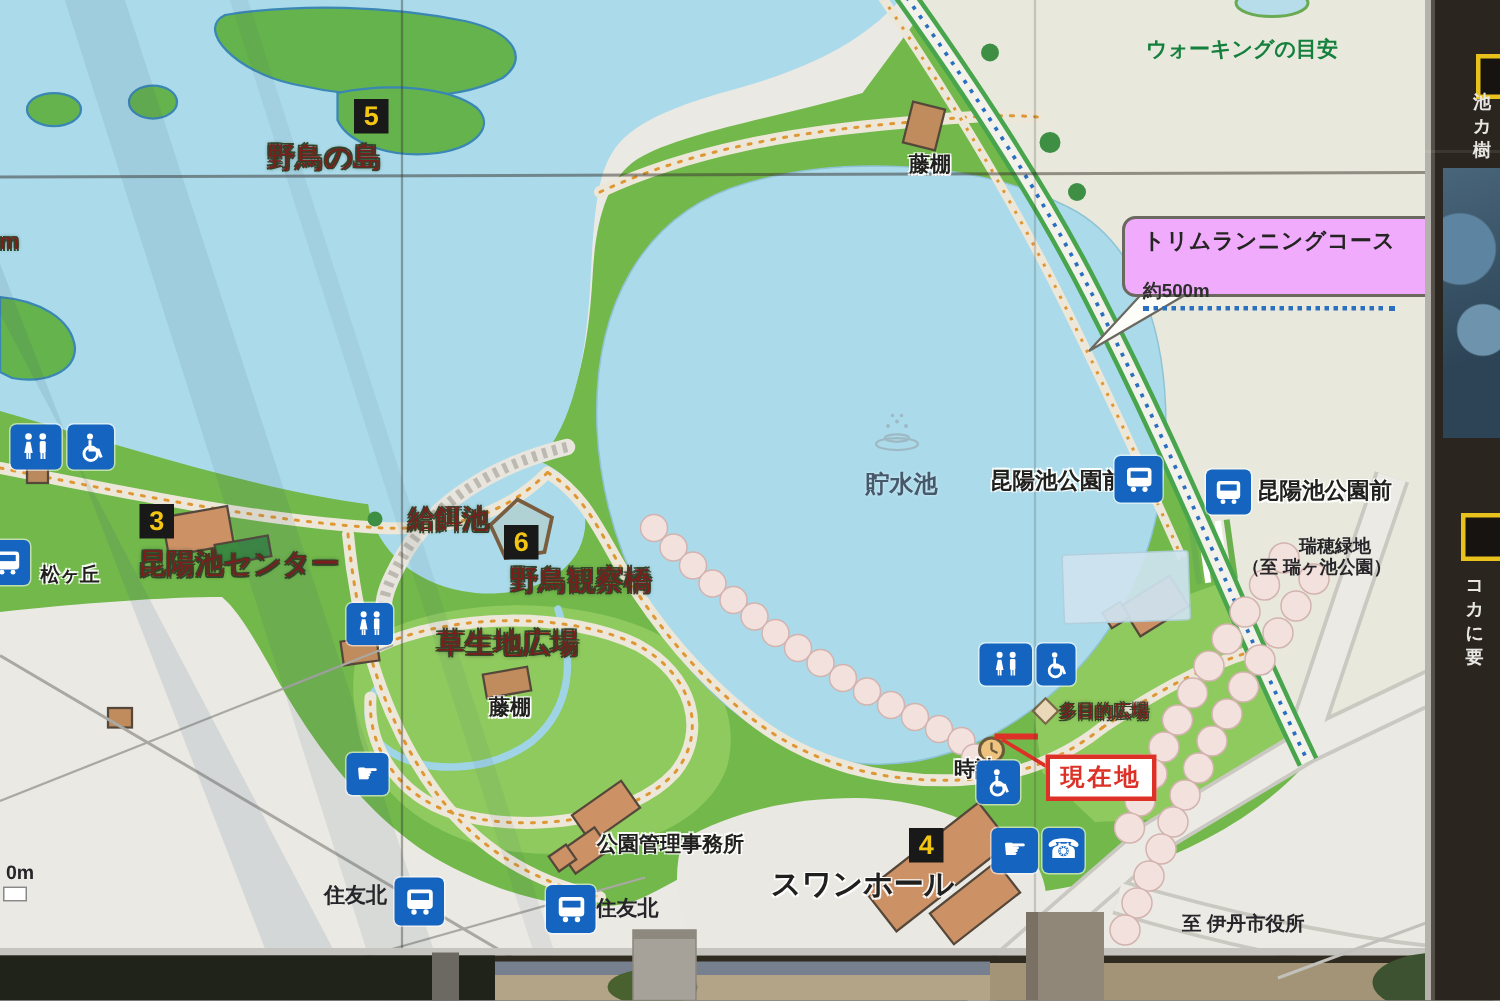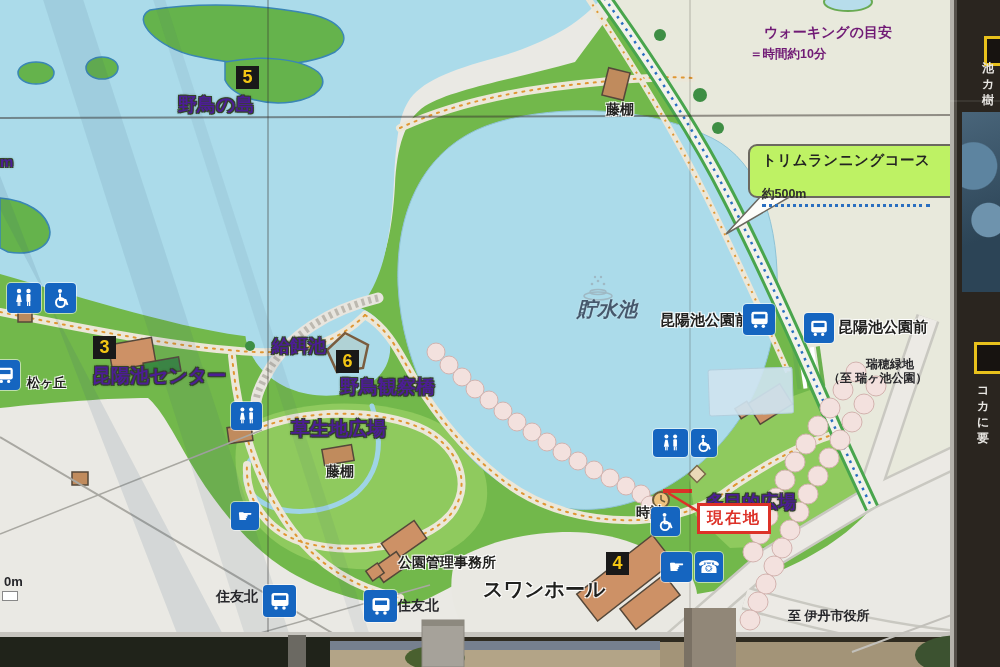--- a/index.html
+++ b/index.html
@@ -1,38 +1,38 @@
 <!DOCTYPE html>
 <html><head>
 <meta charset="utf-8">
 <style>
   html,body{margin:0;padding:0;background:#555;}
   .stage{position:relative;width:1000px;height:667px;overflow:hidden;
          background:#eae9e4;font-family:"Liberation Sans",sans-serif;}
   .stage svg.map{position:absolute;left:0;top:0;}
   .ov{position:absolute;white-space:nowrap;z-index:5;}
-  .lbl-w{color:#4c1d95;font-weight:700;
+  .lbl-w{color:#7f1d1d;font-weight:400;
     text-shadow:-1px -1px 0 #33432a,1px -1px 0 #33432a,-1px 1px 0 #33432a,1px 1px 0 #33432a,0 0 3px #2c3a24;}
   .lbl-b{color:#20201e;font-weight:700;
     text-shadow:-1px -1px 0 rgba(255,255,255,.85),1px -1px 0 rgba(255,255,255,.85),-1px 1px 0 rgba(255,255,255,.85),1px 1px 0 rgba(255,255,255,.85);}
   .lbl-plain{color:#26262a;font-weight:700;}
   .lbl-lake{color:#46586c;font-weight:700;text-shadow:0 0 2px rgba(255,255,255,.6);}
   .badge{position:absolute;z-index:6;width:23px;height:23px;background:#191919;color:#f3c614;
          font-weight:700;font-size:18px;line-height:23px;text-align:center;}
   .icon{position:absolute;z-index:6;background:#1565c0;border-radius:4px;
         display:flex;align-items:center;justify-content:center;box-shadow:0 0 0 1px rgba(255,255,255,.55);}
   .icon .glyph{color:#fff;line-height:1;}
   .callout{position:absolute;left:748px;top:144px;width:220px;height:54px;z-index:7;
-           background:#bef264;border:2px solid #6b6860;border-radius:9px;padding:5px 10px 4px 12px;box-sizing:border-box;}
+           background:#f0abfc;border:2px solid #6b6860;border-radius:9px;padding:5px 10px 4px 12px;box-sizing:border-box;}
   .callout .t{font-size:14.5px;font-weight:700;color:#242422;letter-spacing:.5px;}
   .callout .d{font-size:12.5px;font-weight:600;color:#2e2e2c;margin-top:16px;}
   .callout .dots{width:168px;border-bottom:3px dotted #2a6fc0;margin-top:1px;}
   .genzaichi{position:absolute;left:697px;top:503px;z-index:7;background:#fff;border:3px solid #dd3128;
              color:#dd3128;font-size:16px;font-weight:700;padding:2px 7px;letter-spacing:2px;}
-  .walkinfo{position:absolute;left:742px;top:24px;width:225px;z-index:6;color:#701a75;}
+  .walkinfo{position:absolute;left:742px;top:24px;width:225px;z-index:6;color:#15803d;}
   .walkinfo .wt{font-size:14px;font-weight:700;margin-left:22px;margin-bottom:4px;}
   .walkinfo .wl{font-size:12.5px;font-weight:600;line-height:17px;margin-left:8px;}
   .panel{position:absolute;left:950px;top:0;width:50px;height:667px;z-index:8;
          background:linear-gradient(90deg,#b5b2ab 0 4px,#55504a 4px 7px,#2a251f 7px);}
   .panel .ybadge{position:absolute;border:3px solid #e8c11c;background:#171310;}
   .panel .vchar{position:absolute;color:#e8e6e2;font-size:12px;font-weight:700;}
   .panel .photo{position:absolute;left:12px;top:112px;width:38px;height:180px;
     background:radial-gradient(circle at 30% 30%,#5d84a0 0 18%,transparent 19%),
                radial-gradient(circle at 70% 60%,#6e93ad 0 15%,transparent 16%),
                linear-gradient(160deg,#49657a,#2c4456 70%);}
@@ -311,45 +311,44 @@
 <span class="ov lbl-w" style="left:340px;top:374px;font-size:19px;">野鳥観察橋</span>
 
 <span class="badge" style="left:93px;top:336px;">3</span>
 <span class="ov lbl-w" style="left:92px;top:363px;font-size:19px;">昆陽池センター</span>
 <span class="ov lbl-b" style="left:27px;top:374px;font-size:13px;">松ヶ丘</span>
 
 <span class="ov lbl-w" style="left:291px;top:416px;font-size:19px;">草生地広場</span>
 <span class="ov lbl-b" style="left:326px;top:463px;font-size:14px;">藤棚</span>
 <span class="ov lbl-b" style="left:606px;top:101px;font-size:14px;">藤棚</span>
 
-<span class="ov lbl-lake" style="left:577px;top:296px;font-size:20px;font-style:italic;">貯水池</span>
+<span class="ov lbl-lake" style="left:577px;top:313px;font-size:16px;">貯水池</span>
 
 <span class="ov lbl-b" style="left:660px;top:311px;font-size:15px;">昆陽池公園前</span>
 <span class="ov lbl-b" style="left:838px;top:318px;font-size:15px;">昆陽池公園前</span>
 <span class="ov lbl-plain" style="left:866px;top:356px;font-size:12px;">瑞穂緑地</span>
 <span class="ov lbl-plain" style="left:828px;top:370px;font-size:12px;">（至 瑞ヶ池公園）</span>
 
-<span class="ov lbl-w" style="left:706px;top:490px;font-size:18px;">多目的広場</span>
+<span class="ov lbl-w" style="left:706px;top:466px;font-size:12px;">多目的広場</span>
 <span class="ov lbl-b" style="left:636px;top:474px;font-size:14px;margin-top:30px;">時計</span>
 
 <span class="badge" style="left:606px;top:552px;">4</span>
-<span class="ov lbl-b" style="left:483px;top:576px;font-size:20px;">スワンホール</span>
+<span class="ov lbl-b" style="left:514px;top:576px;font-size:20px;">スワンホール</span>
 <span class="ov lbl-b" style="left:398px;top:554px;font-size:14px;">公園管理事務所</span>
 
 <span class="ov lbl-plain" style="left:216px;top:588px;font-size:14px;">住友北</span>
 <span class="ov lbl-plain" style="left:397px;top:597px;font-size:14px;">住友北</span>
 <span class="ov lbl-plain" style="left:788px;top:607px;font-size:13px;">至 伊丹市役所</span>
 
 <span class="ov lbl-plain" style="left:4px;top:574px;font-size:13px;">0m</span>
 <span class="ov" style="left:2px;top:591px;width:14px;height:8px;background:#fff;border:1px solid #888;z-index:5;"></span>
 <span class="ov lbl-w" style="left:0px;top:153px;font-size:15px;">m</span>
 
 <div class="walkinfo">
   <div class="wt">ウォーキングの目安</div>
-  <div class="wl">＝時間約10分</div>
 </div>
 
 <div class="callout">
   <div class="t">トリムランニングコース</div>
   <div class="d">約500m</div>
   <div class="dots"></div>
 </div>
 
 <div class="genzaichi">現在地</div>
 

